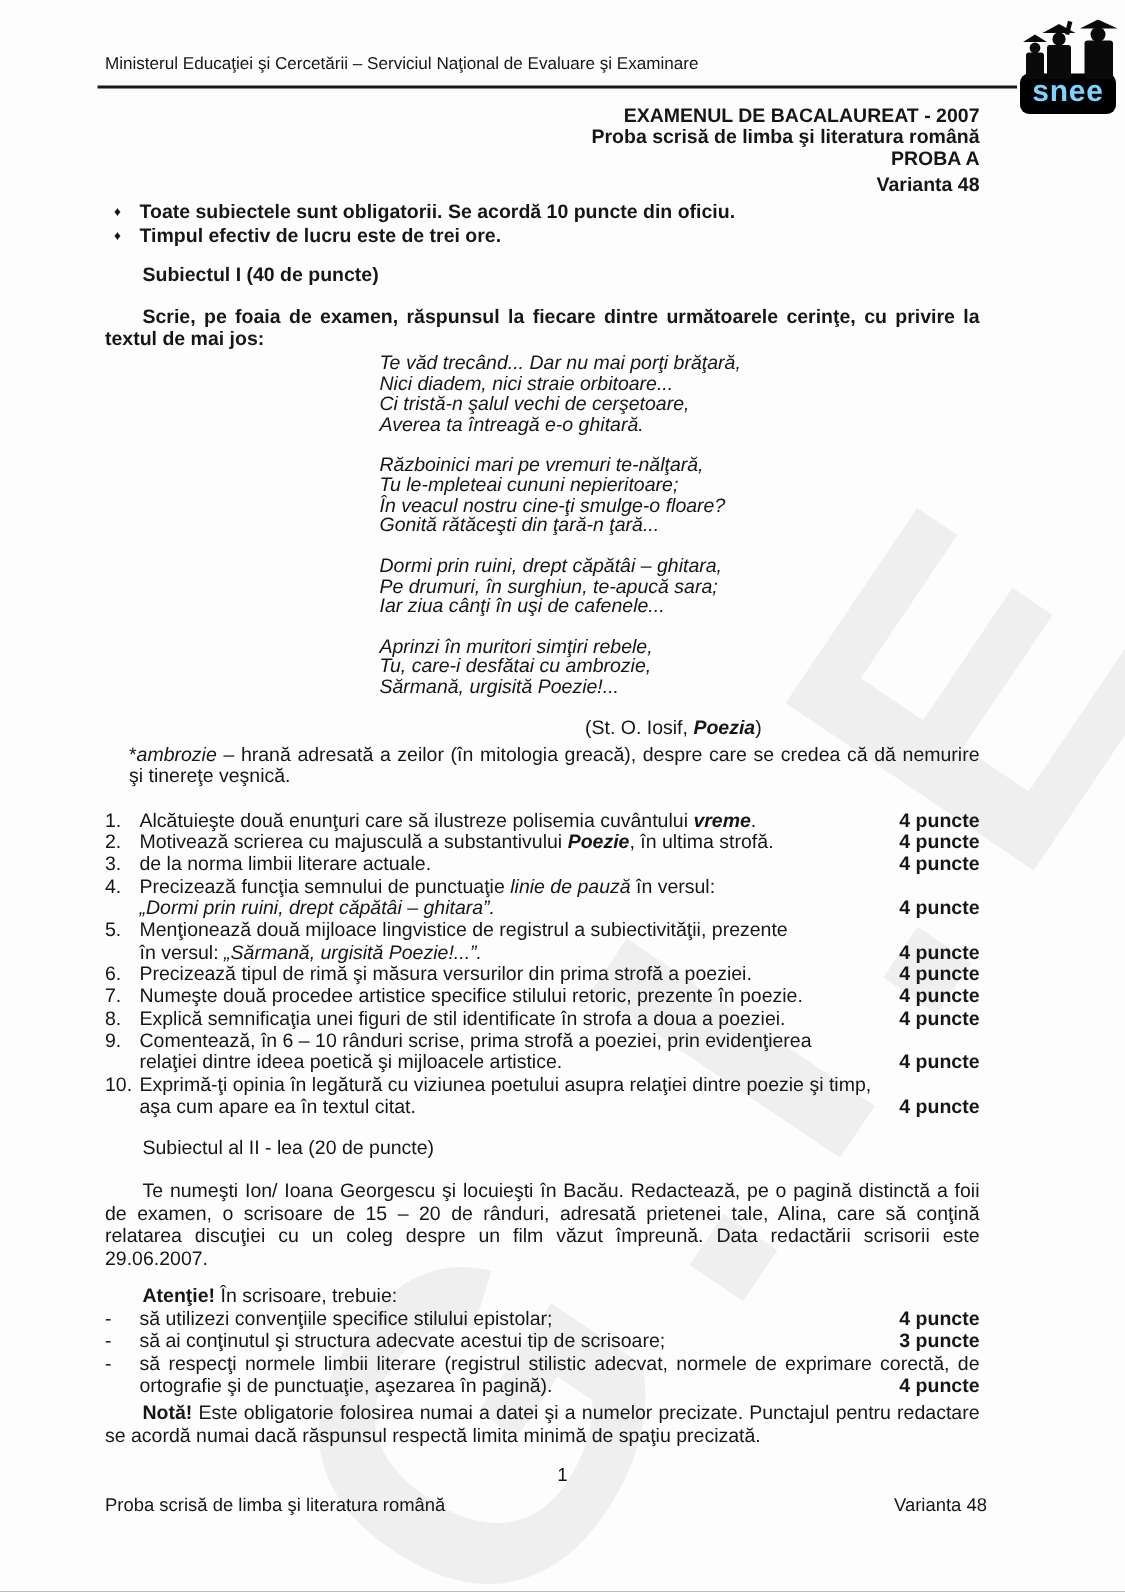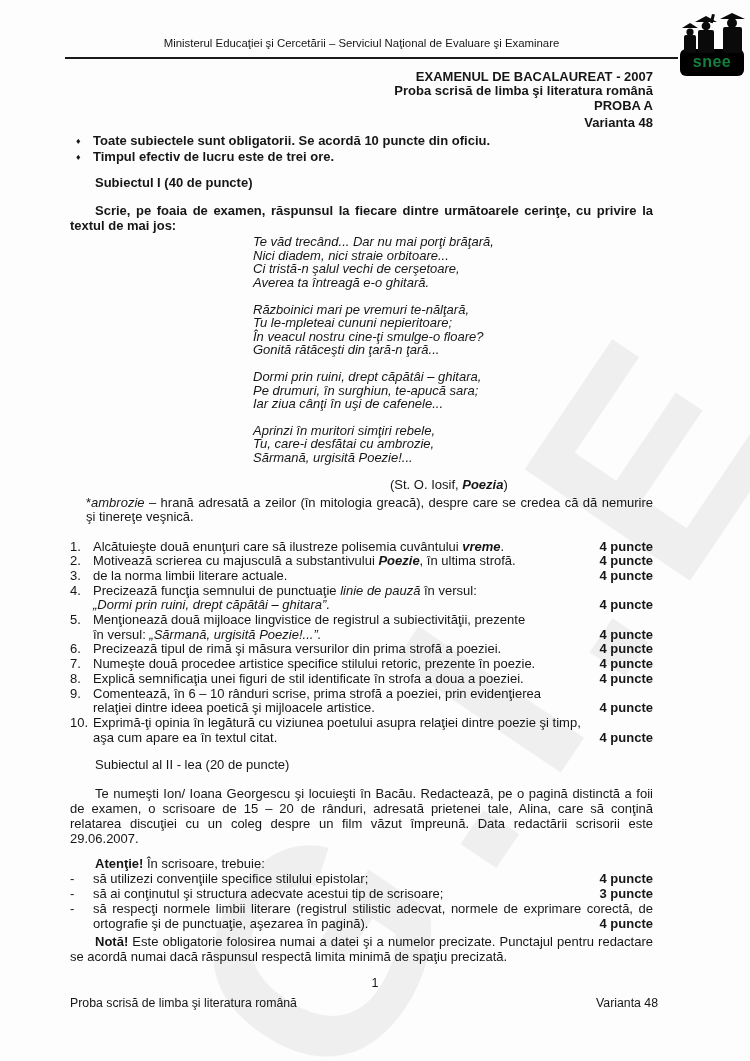--- a/index.html
+++ b/index.html
@@ -5,24 +5,24 @@
   *{margin:0;padding:0;box-sizing:border-box}
   html,body{background:#888}
   .page{position:relative;width:750px;height:1061px;margin:0 auto;background:#fdfdfd;
         font-family:"Liberation Sans","DejaVu Sans",sans-serif;font-size:13px;line-height:14.7px;
         color:#161616;overflow:hidden}
   .watermark{position:absolute;left:250px;top:1040px;transform:rotate(-56deg);transform-origin:0 0;
         font-size:290px;font-weight:bold;letter-spacing:35px;color:#efefef;white-space:nowrap;z-index:0}
   .header-rule{position:absolute;left:65px;top:57px;width:613px;height:2px;background:#1a1a1a;z-index:2}
   .logo{position:absolute;right:4px;top:13px;width:66px;z-index:3}
   .logo svg{display:block;margin-left:1px}
-  .logo-box{width:64px;height:27px;margin-top:-4px;background:#000;border-radius:6px;color:#15803d;
-        text-align:center;font-weight:bold;font-size:16px;line-height:25px;letter-spacing:.5px}
+  .logo-box{width:64px;height:27px;margin-top:-4px;background:#000;border-radius:6px;color:#7dd3fc;
+        text-align:center;font-weight:bold;font-size:20px;line-height:25px;letter-spacing:.5px}
   .content{position:relative;z-index:1;padding:0 97px 0 70px}
-  .ministry{padding-top:37px;text-align:center;font-size:11.4px;line-height:13px}
+  .ministry{padding-top:37px;font-size:11.4px;line-height:13px}
   .titles{margin-top:20px;text-align:right;font-weight:bold;line-height:14.4px}
   .variant{margin-top:3px;text-align:right;font-weight:bold}
   .item{position:relative;padding-left:23px}
   .num{position:absolute;left:0}
   .pts{position:absolute;right:0;bottom:0;font-weight:bold;white-space:nowrap}
   .bullets{margin-top:2px}
   .bullets .item{line-height:15.6px}
   .bullets .ibody{font-weight:bold}
   .bullets .num{left:6px;top:1px;font-size:9px}
   .s1-heading{margin-top:12px;padding-left:25px;font-weight:bold}

